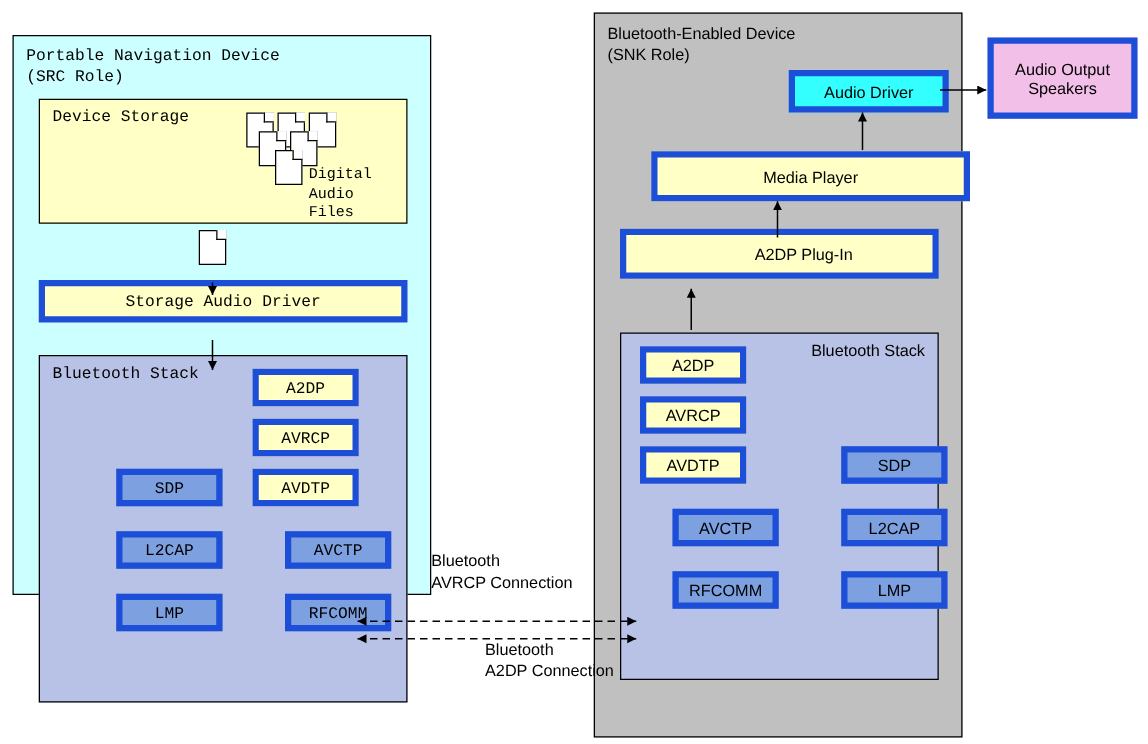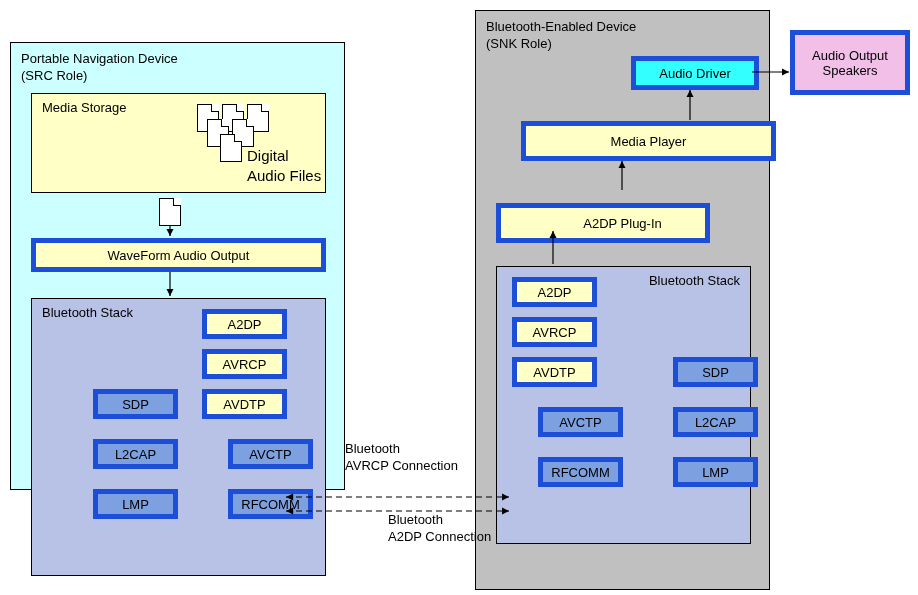--- a/index.html
+++ b/index.html
@@ -69,40 +69,40 @@
     top: -1px; right: -1px;
     width: 0; height: 0;
     border-top: 7px solid #fff;
     border-left: 7px solid transparent;
     z-index: 2;
   }
 </style>
 </head>
 <body>
 
-<div class="box cyan-bg" style="left:10px; top:42px; width:335px; height:448px;">
+<div class="box cyan-bg" style="left:10px; top:28px; width:335px; height:448px;font-family:Liberation Mono, monospace;">
   <div class="title" style="left:10px; top:8px; white-space:pre-line;">Portable Navigation Device
 (SRC Role)</div>
 
   <div class="box yellow-bg" style="left:20px; top:50px; width:295px; height:100px;">
-    <div class="title" style="left:10px; top:6px;">Media Storage</div>
+    <div class="title" style="left:10px; top:6px;">Device Storage</div>
 
     <div class="doc" style="left:165px; top:10px;"></div>
     <div class="doc" style="left:190px; top:10px;"></div>
     <div class="doc" style="left:215px; top:10px;"></div>
     <div class="doc" style="left:175px; top:25px;"></div>
     <div class="doc" style="left:200px; top:25px;"></div>
     <div class="doc" style="left:188px; top:40px;"></div>
-    <div class="title" style="left:215px; top:52px; white-space:pre-line; font-size:15px;">Digital
+    <div class="title" style="left:215px; top:52px; white-space:pre-line; font-size:12px;">Digital
 Audio Files</div>
   </div>
 
   <div class="doc" style="left:148px; top:155px;"></div>
 
-  <div class="small-box yellow-bg" style="left:20px; top:195px; width:295px; height:34px;">WaveForm Audio Output</div>
+  <div class="small-box yellow-bg" style="left:20px; top:195px; width:295px; height:34px;">Storage Audio Driver</div>
 
   <div class="box purple-bg" style="left:20px; top:255px; width:295px; height:278px;">
     <div class="title" style="left:10px; top:6px;">Bluetooth Stack</div>
 
     <div class="small-box yellow-bg" style="left:170px; top:10px; width:85px; height:30px;">A2DP</div>
     <div class="small-box yellow-bg" style="left:170px; top:50px; width:85px; height:30px;">AVRCP</div>
     <div class="small-box blue-bg" style="left:35px;  top:90px; width:85px; height:30px;">SDP</div>
     <div class="small-box yellow-bg" style="left:170px; top:90px; width:85px; height:30px;">AVDTP</div>
     <div class="small-box blue-bg" style="left:35px;  top:140px; width:85px; height:30px;">L2CAP</div>
     <div class="small-box blue-bg" style="left:170px; top:140px; width:85px; height:30px;">AVCTP</div>
@@ -110,21 +110,21 @@
     <div class="small-box blue-bg" style="left:170px; top:190px; width:85px; height:30px;">RFCOMM</div>
   </div>
 </div>
 
 <div class="box grey-bg" style="left:475px; top:10px; width:295px; height:580px;">
   <div class="title" style="left:10px; top:8px; white-space:pre-line;">Bluetooth-Enabled Device
 (SNK Role)</div>
 
   <div class="small-box aqua-bg" style="left:155px; top:45px;  width:128px; height:34px;">Audio Driver</div>
   <div class="small-box yellow-bg" style="left:20px;  top:110px; width:255px; height:40px;margin-left:25px;">Media Player</div>
-  <div class="small-box yellow-bg" style="left:20px;  top:192px; width:214px; height:40px;padding-left:39px;">A2DP Plug-In</div>
+  <div class="small-box yellow-bg" style="left:20px;  top:172px; width:255px; height:40px;padding-left:39px;">A2DP Plug-In</div>
 
   <div class="box purple-bg" style="left:20px; top:255px; width:255px; height:278px;">
     <div class="title" style="right:10px; top:6px;">Bluetooth Stack</div>
 
     <div class="small-box yellow-bg" style="left:15px;  top:10px;  width:85px; height:30px;">A2DP</div>
     <div class="small-box yellow-bg" style="left:15px;  top:50px;  width:85px; height:30px;">AVRCP</div>
     <div class="small-box yellow-bg" style="left:15px;  top:90px;  width:85px; height:30px;">AVDTP</div>
     <div class="small-box blue-bg" style="left:150px; top:90px;  width:85px; height:30px;">SDP</div>
     <div class="small-box blue-bg" style="left:15px;  top:140px; width:85px; height:30px;">AVCTP</div>
     <div class="small-box blue-bg" style="left:150px; top:140px; width:85px; height:30px;">L2CAP</div>

